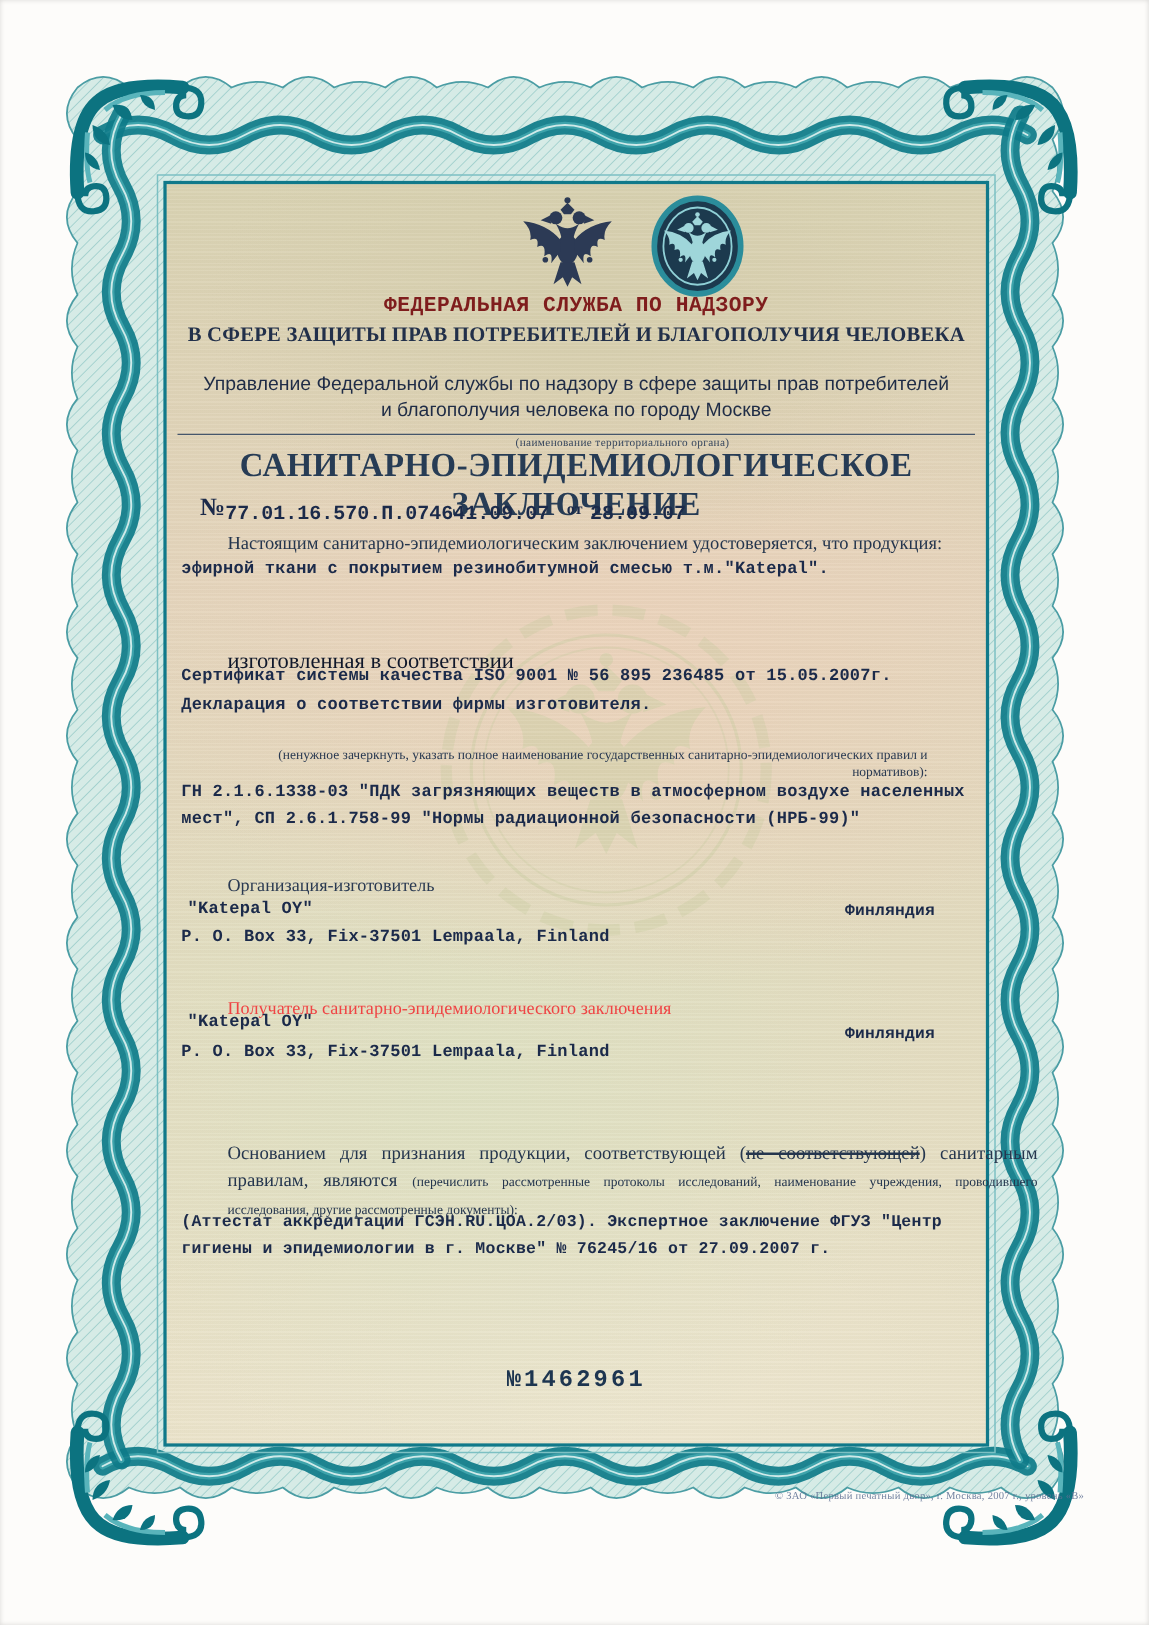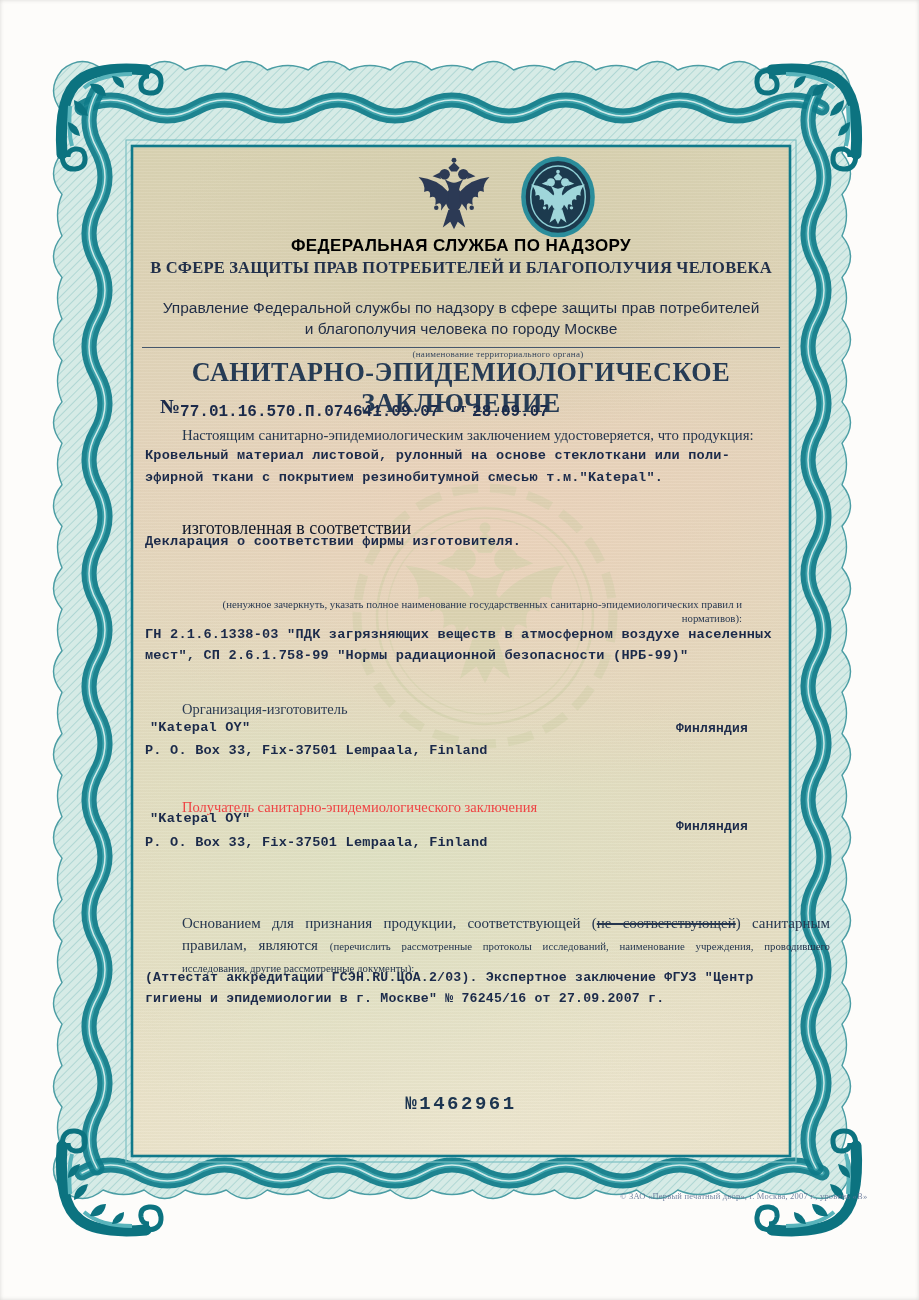--- a/index.html
+++ b/index.html
@@ -17,21 +17,21 @@
       background:repeating-linear-gradient(0deg,rgba(255,255,255,.05) 0 1px,rgba(120,110,80,.03) 1px 3px);}
   .wm{position:absolute;left:213px;top:330px;opacity:.55;}
   #borderSvg{position:absolute;left:0;top:0;pointer-events:none;}
   .cert-content{position:absolute;left:132px;top:146px;width:658px;height:1010px;color:#243650;}
   .cert-content > div{position:absolute;}
   
   .serif{font-family:Liberation Serif, serif;margin-left:37px;}
   .mono{font-family:"Liberation Mono","DejaVu Sans Mono",monospace;font-weight:bold;color:#1b2a4a;}
   .center{left:0;width:100%;text-align:center;}
   .emblems{top:6px;left:0;width:100%;display:flex;justify-content:center;gap:26px;transform:translateX(46px);}
-  .agency1{top:90px;font-family:Liberation Sans, sans-serif;font-weight:bold;font-size:17px;color:#000000;letter-spacing:.4px;}
+  .agency1{top:90px;font-family:Liberation Mono, monospace;font-weight:bold;font-size:17px;color:#7f1d1d;letter-spacing:.4px;}
   .agency2{top:112px;font-family:"Liberation Serif",serif;font-weight:bold;font-size:16.5px;color:#22304a;letter-spacing:.2px;}
   .dept{top:151px;left:4%;width:92%;text-align:center;font-weight:normal;font-size:15.5px;color:#1f2c46;line-height:21px;}
   .rule{top:201px;left:10px;width:638px;border-top:1.4px solid #45566b;}
   .rule-caption{top:203px;font-size:9px;color:#37475e;letter-spacing:.3px;}
   .main-title{top:211px;font-family:"Liberation Serif",serif;font-weight:bold;font-size:27px;
       color:#273c55;letter-spacing:.5px;transform:scaleX(.97);transform-origin:center;}
   .number-line{top:249px;left:28px;font-size:16px;}
   .number-line .no{font-family:"Liberation Serif",serif;font-weight:bold;font-size:20px;color:#1b2a4a;vertical-align:3px;}
   .number-line .ot{font-family:"Liberation Serif",serif;font-weight:bold;font-size:13px;vertical-align:4px;margin:0 6px 0 14px;color:#1b2a4a;}
   .statement{top:281px;left:13px;font-size:14.8px;color:#25364e;}
@@ -153,26 +153,26 @@
     <div class="rule-caption center serif">(наименование территориального органа)</div>
 
     <div class="main-title center">САНИТАРНО-ЭПИДЕМИОЛОГИЧЕСКОЕ ЗАКЛЮЧЕНИЕ</div>
 
     <div class="number-line mono">
       <span class="no">№</span><span>77.01.16.570.П.074641.09.07</span><span class="ot">от</span><span>28.09.07</span>
     </div>
 
     <div class="statement serif">Настоящим санитарно-эпидемиологическим заключением удостоверяется, что продукция:</div>
     <div class="product-lines typed mono">
-      <div>Кровельный материал листовой, рулонный на основе стеклоткани или поли-</div>
       <div>эфирной ткани с покрытием резинобитумной смесью т.м."Katepal".</div>
     </div>
 
     <div class="manuf-label serif">изготовленная в соответствии</div>
     <div class="manuf-lines typed mono">
+      <div>Сертификат системы качества ISO 9001 № 56 895 236485 от 15.05.2007г.</div>
       <div>Декларация о соответствии фирмы изготовителя.</div>
     </div>
 
     <div class="conform-note serif">(ненужное зачеркнуть, указать полное наименование государственных санитарно-эпидемиологических правил и нормативов):</div>
     <div class="norms-lines typed mono">
       <div>ГН 2.1.6.1338-03 "ПДК загрязняющих веществ в атмосферном воздухе населенных</div>
       <div>мест", СП 2.6.1.758-99 "Нормы радиационной безопасности (НРБ-99)"</div>
     </div>
 
     <div class="org-label serif">Организация-изготовитель</div>

